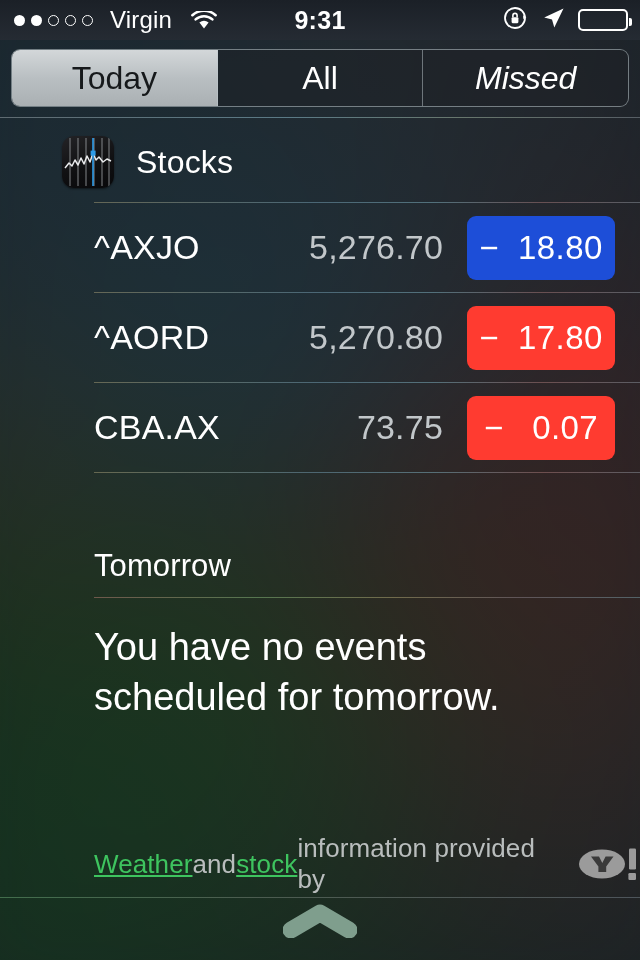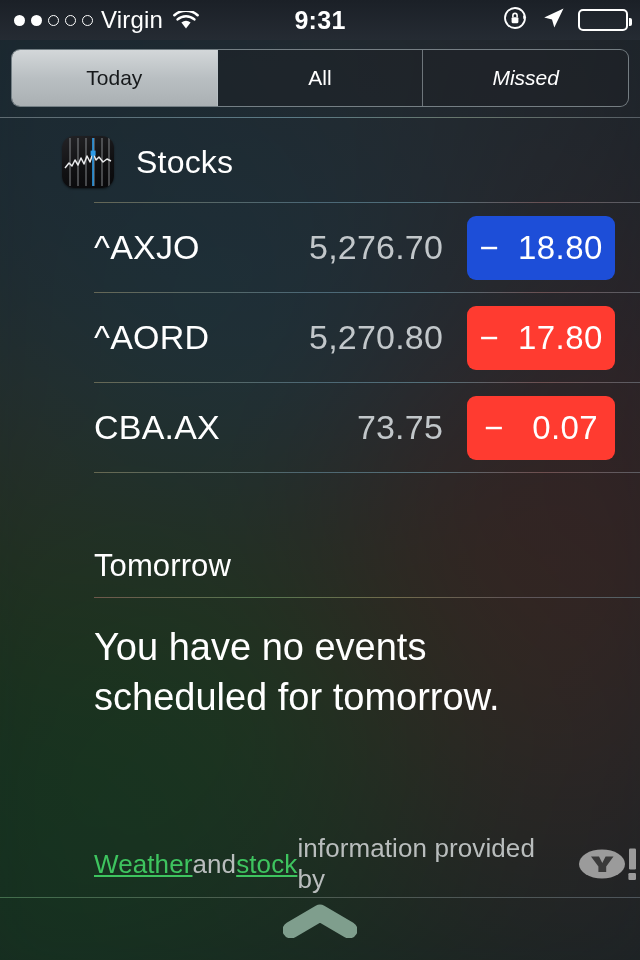--- a/index.html
+++ b/index.html
@@ -45,21 +45,21 @@
 
   
   .statusbar {
     position:relative;
     height:40px;
     background:linear-gradient(180deg,#1b2027 0%,#252b33 100%);
     color:#fff;
   }
   .sb-left {
     position:absolute; left:14px; top:0; height:40px;
-    display:flex; align-items:center; gap:8px;
+    display:flex; align-items:center; gap:17px;
   }
   .dots { display:flex; align-items:center; gap:6px; }
   .dot { width:11px; height:11px; border-radius:50%; }
   .dot.on { background:#ffffff; }
   .dot.off { background:transparent; border:1.6px solid #ffffff; }
   .carrier { font-size:24px; letter-spacing:.2px; color:#fff; }
   .wifi { width:26px; height:19px; position:relative; margin-left:2px; }
   .sb-center {
     position:absolute; left:0; right:0; top:0; height:40px;
     display:flex; align-items:center; justify-content:center;
@@ -86,21 +86,21 @@
     display:flex;
     height:58px;
     border:1.5px solid rgba(190,200,206,.55);
     border-radius:9px;
     overflow:hidden;
     background:rgba(26,30,34,.30);
   }
   .seg {
     flex:1;
     display:flex; align-items:center; justify-content:center;
-    font-size:21px;
+    font-size:32px;
     color:#ffffff;
     border-right:1.5px solid rgba(190,200,206,.5);
     background:rgba(32,36,40,.34);
   }
   .seg:last-child { border-right:none;font-style:italic; }
   .seg.active {
     background:linear-gradient(180deg,#d3d7d9 0%,#b9bfc2 50%,#aab0b3 100%);
     color:#16191b;
   }
   .hr-full {

